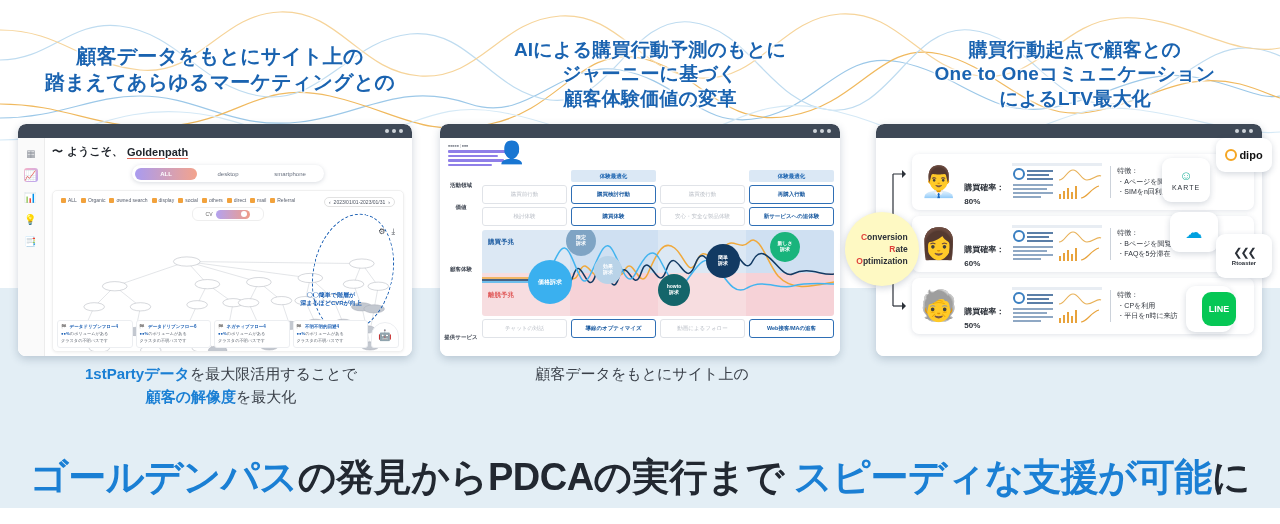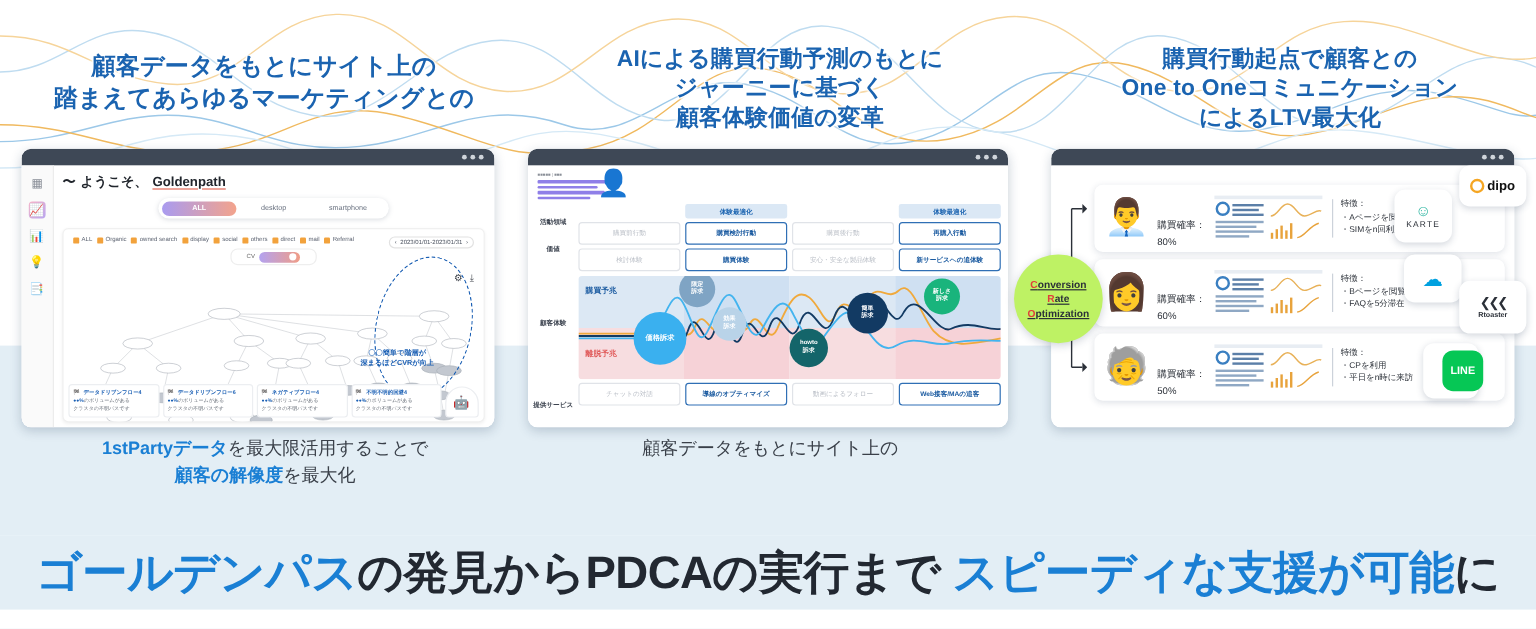--- a/index.html
+++ b/index.html
@@ -98,31 +98,31 @@
   .jm-band.b2{background:linear-gradient(180deg,#cfe0f2 0 50%,#f6d2d7 50% 100%);}
   .jm-band.b3{background:linear-gradient(180deg,#dce8f4 0 50%,#f7dde0 50% 100%);}
   .jm-band.b4{background:linear-gradient(180deg,#cfe0f2 0 50%,#f6d2d7 50% 100%);}
   .jm-svg{position:absolute;left:0;top:0;width:100%;height:100%;}
   .jm-lab-top{position:absolute;left:6px;top:8px;font-size:6.5px;color:#1a5aa0;font-weight:bold;}
   .jm-lab-bot{position:absolute;left:6px;bottom:16px;font-size:6.5px;color:#e05a5a;font-weight:bold;}
   .bub{position:absolute;border-radius:50%;display:flex;align-items:center;justify-content:center;
      color:#fff;font-weight:bold;text-align:center;line-height:1.15;}
 
   
-  .cro{position:absolute;left:845px;top:212px;width:74px;height:74px;border-radius:50%;background:#bef264;
+  .cro{position:absolute;left:845px;top:212px;width:74px;height:74px;border-radius:50%;background:#fef9c3;
      box-shadow:0 2px 7px rgba(40,60,90,.22);display:flex;align-items:center;justify-content:center;
-     text-align:center;font-size:8.5px;font-weight:bold;color:#2b3038;line-height:1.45;z-index:6;text-decoration:underline;}
+     text-align:right;font-size:8.5px;font-weight:bold;color:#2b3038;line-height:1.45;z-index:6;}
   .cro b{color:#e0403a;}
 
   
   .p3{position:absolute;inset:0;padding:6px 8px;}
   .p3-row{position:relative;margin:0 0 6px 28px;height:56px;background:#fff;border-radius:7px;
      box-shadow:0 1px 5px rgba(60,80,110,.16);display:flex;align-items:center;padding:0 8px;gap:7px;}
   .p3-av{font-size:30px;line-height:1;}
-  .p3-prob{font-size:8px;color:#2b3038;font-weight:normal;line-height:1.7;white-space:nowrap;margin-top:25px;}
+  .p3-prob{font-size:8px;color:#2b3038;font-weight:bold;line-height:1.7;white-space:nowrap;margin-top:25px;}
   .p3-mini{width:92px;height:40px;position:relative;}
   .p3-feat{border-left:1px solid #ccd2da;padding-left:6px;font-size:7px;color:#2b3038;line-height:1.55;white-space:nowrap;}
   .p3-arrows{position:absolute;left:16px;top:8px;width:14px;height:188px;}
   .logo{position:absolute;background:#fff;border-radius:9px;box-shadow:0 2px 6px rgba(40,60,90,.2);
      display:flex;align-items:center;justify-content:center;flex-direction:column;}
 
   
   .cap{position:absolute;text-align:center;font-size:15px;line-height:1.55;color:#3a4049;}
   .cap b{color:#1a7fd4;}
   .cap1{left:16px;top:362px;width:410px;}

